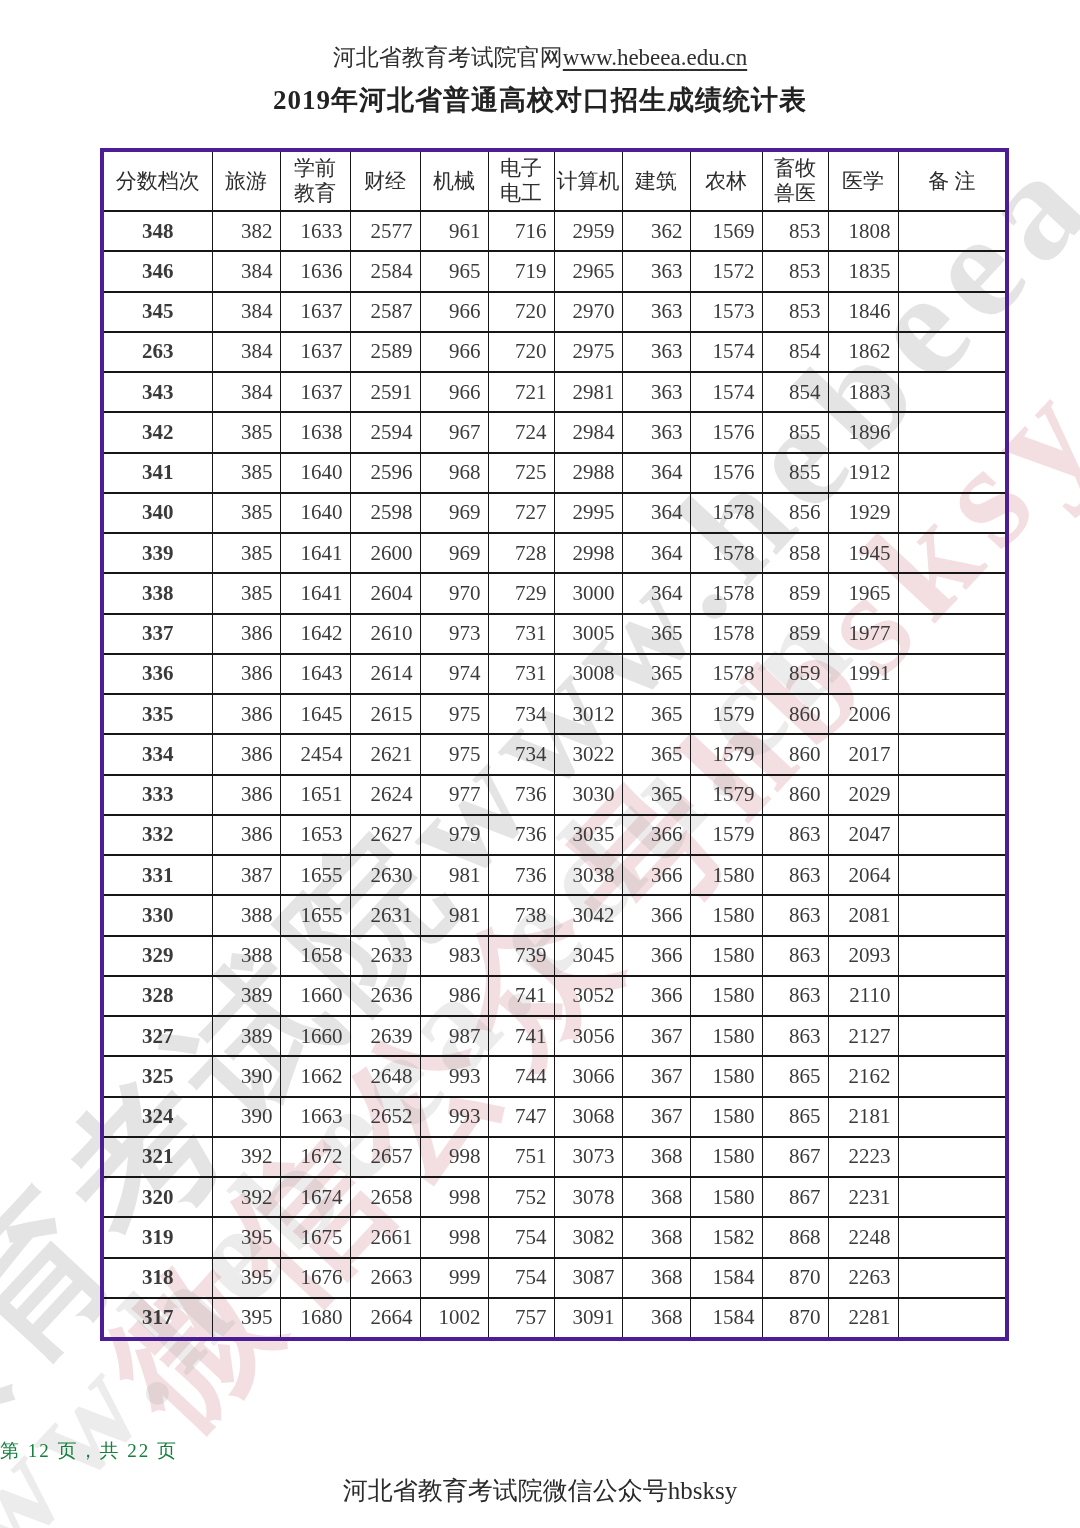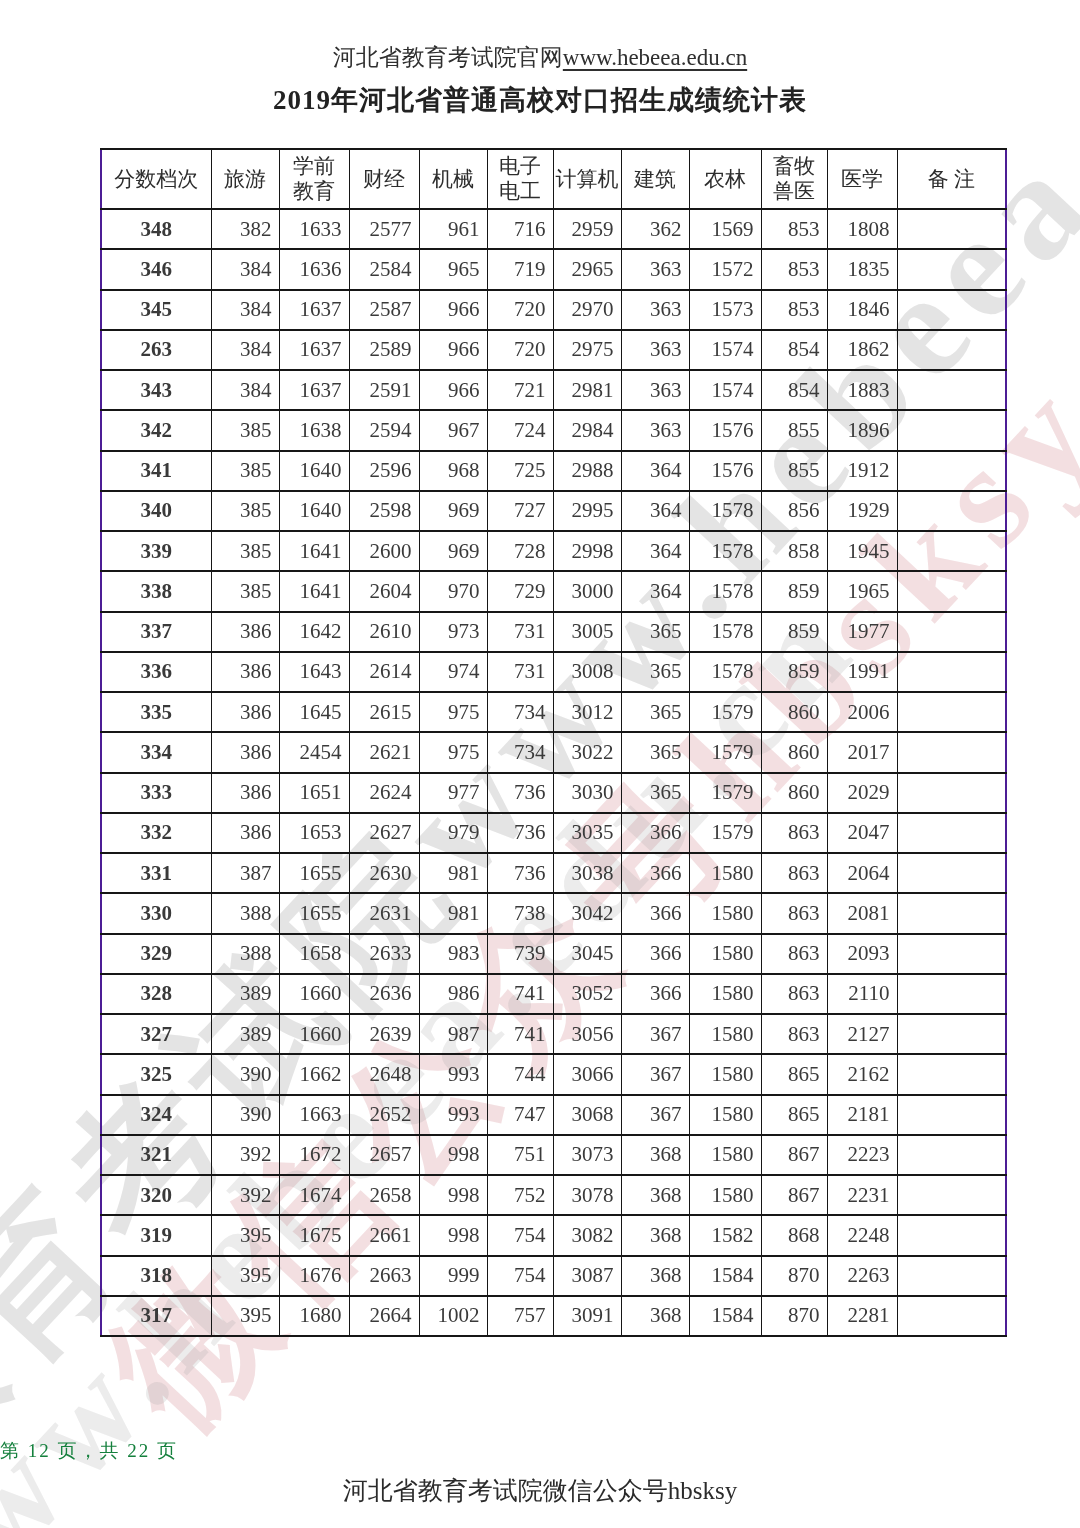--- a/index.html
+++ b/index.html
@@ -21,21 +21,21 @@
   
   .doc-header{position:absolute;top:18px;left:0;width:100%;text-align:center;
     font-size:23px;color:#2f2f2f;z-index:2;margin-top:24px;}
   .doc-header .u{text-decoration:underline;text-underline-offset:4px;}
   .doc-title{position:absolute;top:82px;left:0;width:100%;text-align:center;
     font-size:27px;font-weight:600;letter-spacing:1px;color:#222;z-index:2;}
   
   .score-table{
     position:absolute;left:100px;top:148px;width:905px;z-index:1;
     border-collapse:collapse;table-layout:fixed;background:transparent;
-    border:2px solid #4c1d95;
+    border:4px solid #4c1d95;
   }
   .score-table col:nth-child(1){width:110px}
   .score-table col:nth-child(2){width:68px}
   .score-table col:nth-child(3){width:70px}
   .score-table col:nth-child(4){width:70px}
   .score-table col:nth-child(5){width:68px}
   .score-table col:nth-child(6){width:66px}
   .score-table col:nth-child(7){width:68px}
   .score-table col:nth-child(8){width:68px}
   .score-table col:nth-child(9){width:72px}

